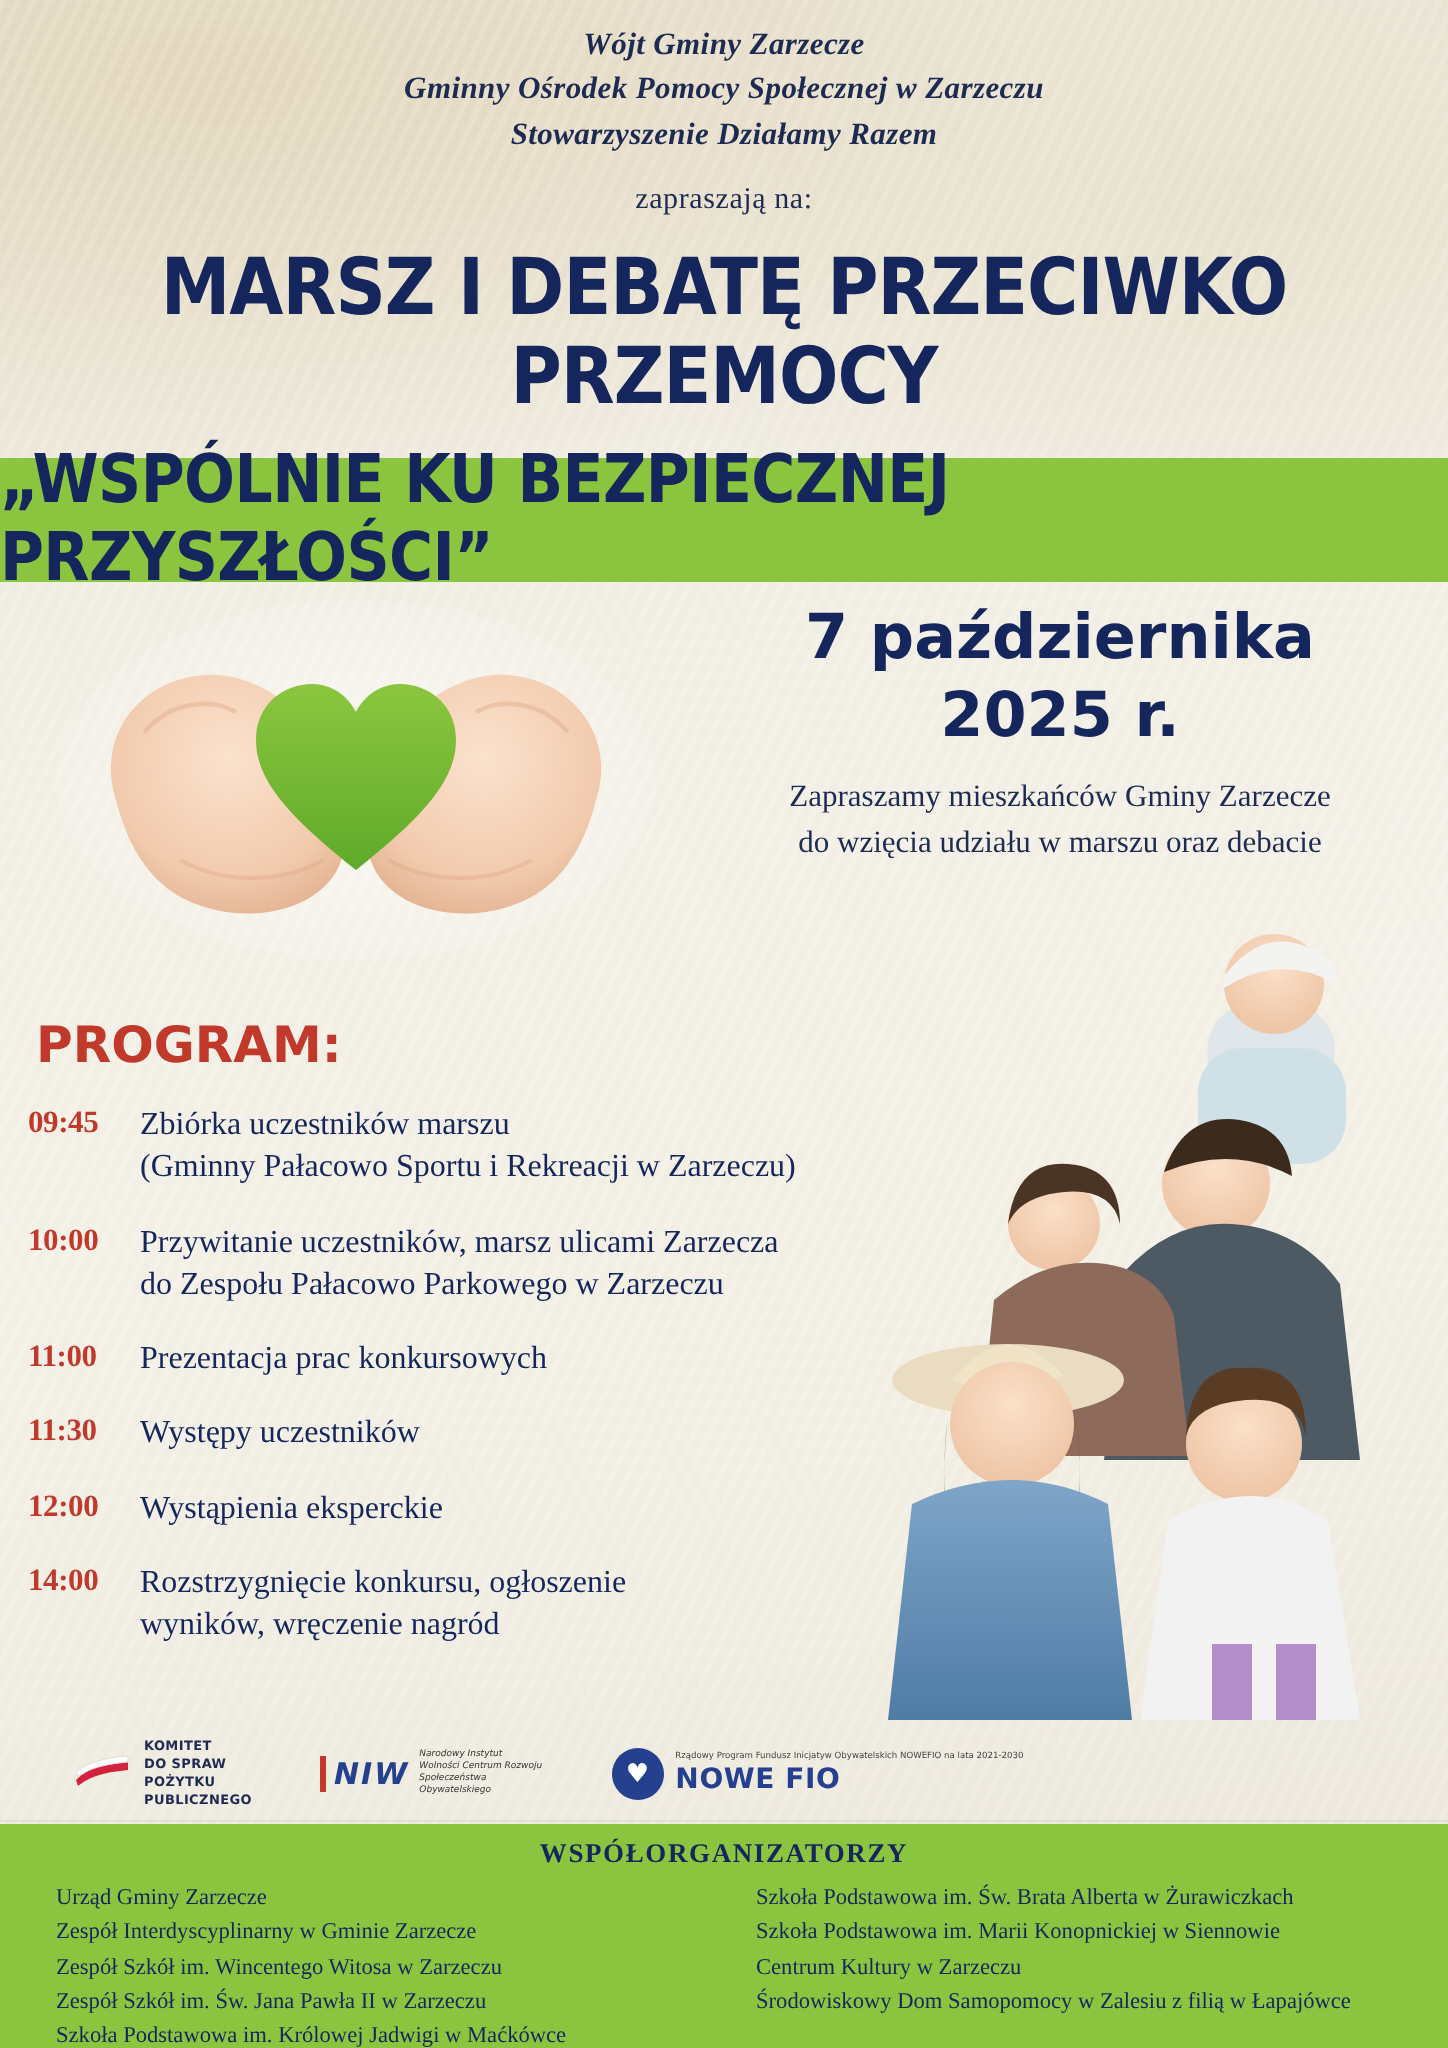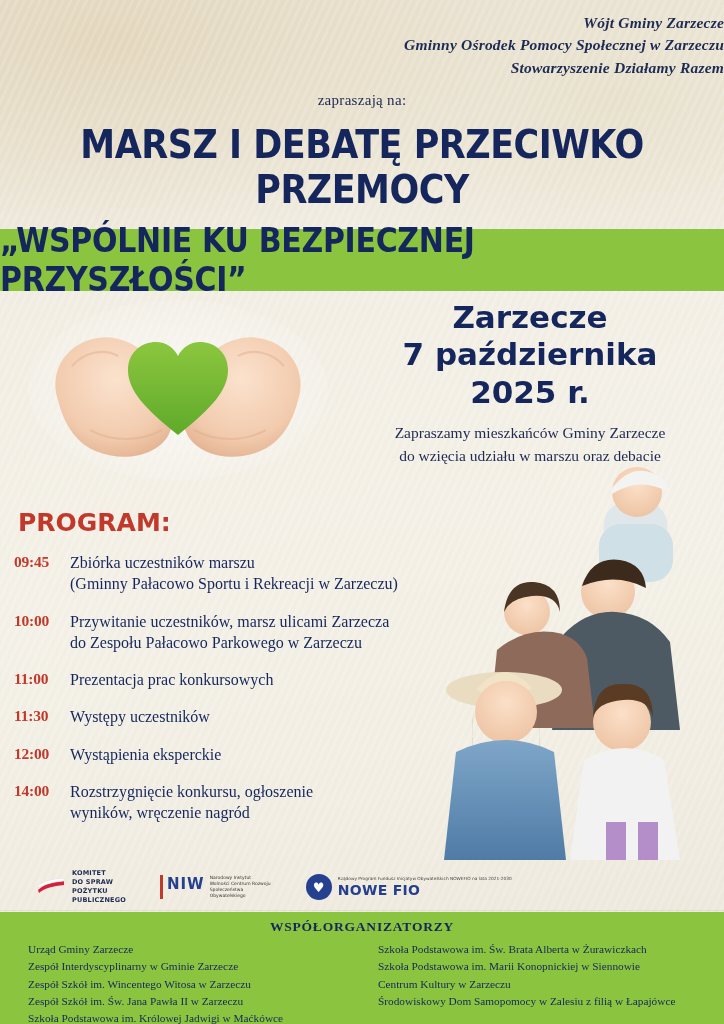--- a/index.html
+++ b/index.html
@@ -43,21 +43,20 @@
     z-index: 4;
   }
   .org-line {
     font-family: "Liberation Serif", serif;
     font-style: italic;
     font-weight: bold;
     font-size: 15.5px;
     color: #1d2a52;
     line-height: 1.45;
     letter-spacing: .2px;
-    text-align: right;
   }
   .invite {
     margin-top: 13px;
     font-family: "Liberation Serif", serif;
     font-size: 15px;
     color: #1d2a52;
     letter-spacing: .3px;
   }
 
   
@@ -210,21 +209,23 @@
   .logo-kspp .txt {
     font-family: "DejaVu Sans", sans-serif;
     font-weight: bold;
     font-size: 6.5px;
     line-height: 1.35;
     color: #1d2a52;
     letter-spacing: .2px;
   }
   .logo-niw {
     display: flex;
+    align-items: center;
     gap: 5px;
+    font-style: italic;
   }
   .logo-niw .mark {
     font-family: "DejaVu Sans", sans-serif;
     font-weight: bold;
     font-size: 15px;
     color: #25408f;
     letter-spacing: 1px;
     border-left: 3px solid #c0392b;
     padding-left: 4px;
   }
@@ -359,21 +360,20 @@
       <path d="M62 140 C84 152, 112 152, 134 140" stroke="#e0ab89" stroke-width="2" fill="none" opacity=".45"></path>
       <path d="M238 140 C216 152, 188 152, 166 140" stroke="#e0ab89" stroke-width="2" fill="none" opacity=".45"></path>
 
       <path d="M150 145 C116 118, 100 100, 100 80 C100 62, 114 52, 128 52
                C138 52, 146 58, 150 66 C154 58, 162 52, 172 52
                C186 52, 200 62, 200 80 C200 100, 184 118, 150 145 Z" fill="url(#heartg)"></path>
     </svg>
   </div>
 
   <div class="event-info">
-    <div class="event-place">Zarzecze</div>
     <div class="event-date">7 października 2025 r.</div>
     <div class="event-sub">
       <div>Zapraszamy mieszkańców Gminy Zarzecze</div>
       <div>do wzięcia udziału w marszu oraz debacie</div>
     </div>
   </div>
 
   <div class="family">
     <svg width="330" height="420" viewBox="0 0 330 420" aria-hidden="true">
       <defs>

